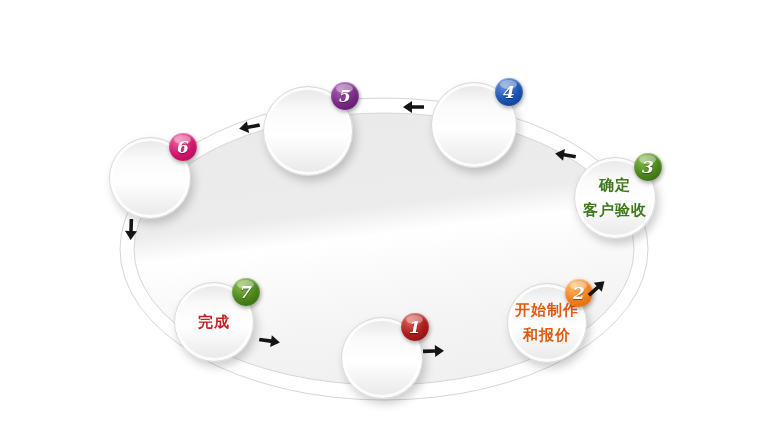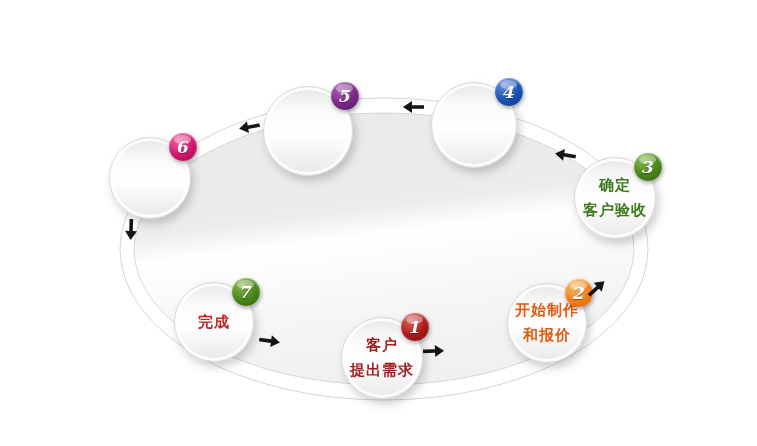--- a/index.html
+++ b/index.html
@@ -49,22 +49,20 @@
         <stop offset="0.56" stop-color="#fbfbfc"></stop>
         <stop offset="0.78" stop-color="#f4f4f5"></stop>
         <stop offset="1" stop-color="#f0f0f1"></stop>
       </linearGradient>
     </defs>
     <ellipse cx="384" cy="249" rx="264" ry="151" fill="#ffffff" stroke="#d6d6d6" stroke-width="1"></ellipse>
     <ellipse cx="384" cy="249" rx="250" ry="136" fill="url(#innerFill)" stroke="#d6d6d6" stroke-width="1"></ellipse>
   </svg>
 
   <div class="bubble" style="left: 341px; top: 317px; width: 80px; height: 80px; --badge-light: #d96a5e; --badge-mid: #ad1c1c; --badge-dark: #7c0c0c; --text-color: #9c1e1e;">
-    <span class="label">客户
-提出需求</span>
     <span class="badge">1</span>
   </div>
 
   <div class="bubble" style="left: 507px; top: 283px; width: 78px; height: 78px; --badge-light: #ffbe6a; --badge-mid: #f08020; --badge-dark: #d96400; --text-color: #e05a10;">
     <span class="label">开始制作
 和报价</span>
     <span class="badge">2</span>
   </div>
 
   <div class="bubble" style="left: 574px; top: 157px; width: 80px; height: 80px; --badge-light: #8cbc52; --badge-mid: #4b871c; --badge-dark: #2f6110; --text-color: #3e7a1c;">

